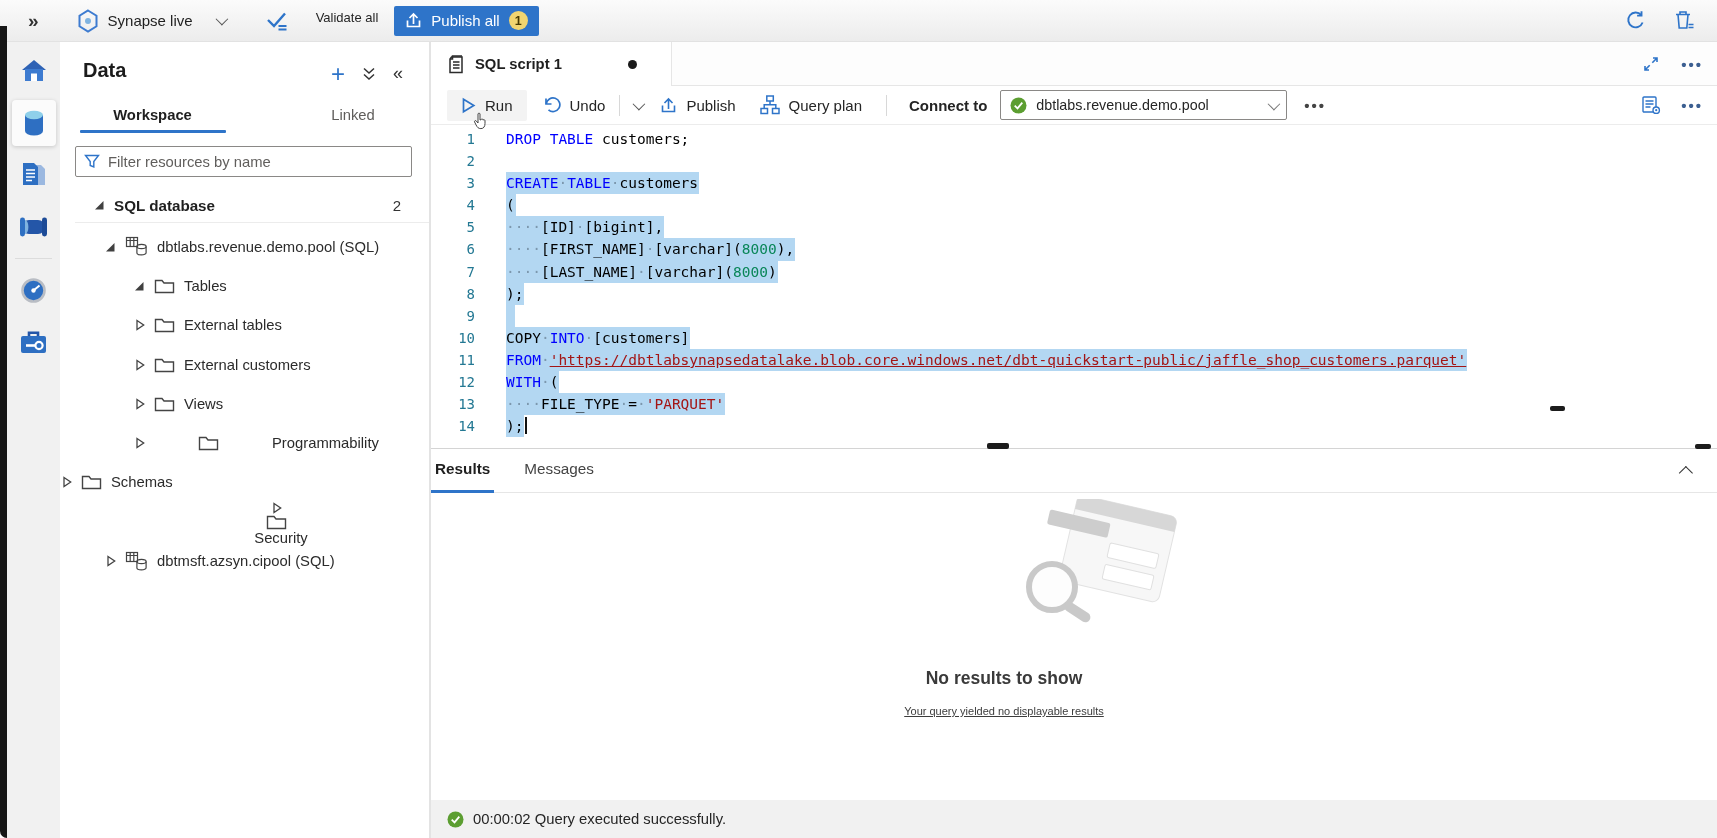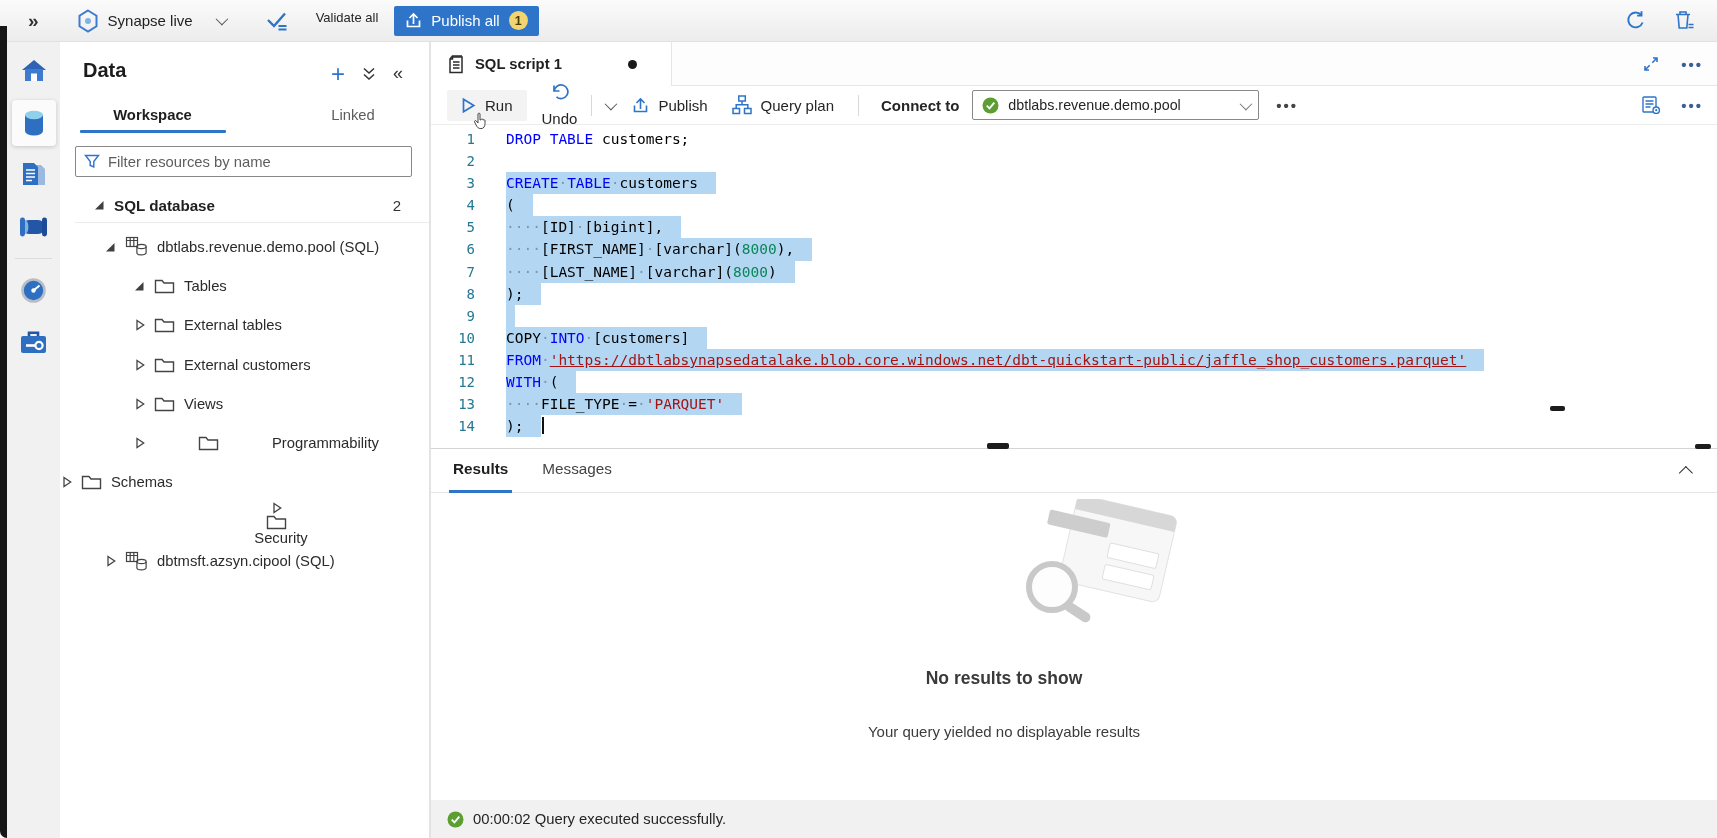--- a/index.html
+++ b/index.html
@@ -78,44 +78,44 @@
   .pool-dd .lbl { font-size:14.3px; color:#252525; white-space:nowrap; }
   .pool-dd .chev { margin-left:auto; border-color:#777; }
   .tb-far { margin-left:auto; display:flex; align-items:center; gap:20px; margin-right:14px; }
 
   
   .editor { position:absolute; top:83px; left:0; right:0; height:323px; background:#fff;
     font-family:"DejaVu Sans Mono", monospace; font-size:14.5px; padding-top:3px; cursor:text; }
   .cl { display:flex; height:22.1px; line-height:22.1px; }
   .ln { width:44px; text-align:right; color:#237893; flex:none; font-size:14px; }
   .lc { margin-left:31px; white-space:pre; color:#000; }
-  .selbg { display:inline-block; height:100%; background:#b3d7f2; padding-right:18px; }
+  .selbg { display:inline-block; height:100%; background:#b3d7f2; padding-right:1px; }
   .selbg.empty { width:9px; padding:0; }
   .tk-kw { color:#0000ff; }
   .tk-num { color:#098658; }
   .tk-str { color:#a31515; }
   .tk-strlink { color:#a31515; text-decoration:underline; }
   .tk-ws { color:#7c97ad; }
   .caret { display:inline-block; width:2px; height:17px; background:#111; vertical-align:-3px; margin-left:1px; }
   .mark { position:absolute; background:#1c1c1c; border-radius:2px; z-index:3; }
 
   .hand-cursor { position:absolute; left:42px; top:70px; z-index:9; pointer-events:none; }
 
   
   .results { position:absolute; top:406px; left:0; right:0; bottom:0; border-top:1px solid #d4d4d4; background:#fff; }
-  .r-tabs { height:44px; display:flex; align-items:center; padding-left:18px; border-bottom:1px solid #e6e6e6; }
+  .r-tabs { height:44px; display:flex; align-items:center; padding-left:0; border-bottom:1px solid #e6e6e6; }
   .r-tab { font-size:15.3px; color:#444; padding:11px 4px 0; height:44px; margin-right:26px; cursor:pointer; position:relative; }
   .r-tab.active { color:#1f1f1f; font-weight:600; }
   .r-tab.active::after { content:""; position:absolute; left:0; right:0; bottom:0; height:3px; background:#2e74c9; }
   .chev-up { width:10px; height:10px; border-left:1.7px solid #333; border-top:1.7px solid #333;
     transform:rotate(45deg) translateY(3px); margin-left:auto; margin-right:24px; cursor:pointer; }
   .r-empty { position:absolute; top:50px; left:0; right:140px; text-align:center; }
   .r-illus { display:inline-block; transform:translateX(92px); }
   .r-title { font-size:17.5px; font-weight:700; color:#3a3a3a; margin-top:30px; }
-  .r-sub { font-size:15px; color:#3c3c3c; margin-top:34px; }
+  .r-sub { font-size:11px; color:#3c3c3c; margin-top:16px;text-decoration:underline; }
   .r-status { position:absolute; bottom:0; left:0; right:0; height:38px; background:#f1f1f1;
     display:flex; align-items:center; gap:9px; padding-left:16px; font-size:14.8px; color:#252525; }
 </style>
 </head>
 <body>
 
 <div class="topbar">
   <span class="tb-expand">»</span>
   <div class="tb-mode">
     <span>
@@ -414,21 +414,21 @@
 
   <div class="toolbar">
     <div class="tool tool-run">
       <span>
         <svg width="15" height="17" viewBox="0 0 15 17">
             <path d="M2.5 2.2 L12.8 8.5 L2.5 14.8 Z" fill="none" stroke="#2e74c9" stroke-width="1.7"></path>
           </svg>
       </span>
       <span>Run</span>
     </div>
-    <div class="tool" style="margin-left:15px;flex-direction:column;">
+    <div class="tool" style="margin-left:15px;">
       <span>
         <svg width="19" height="18" viewBox="0 0 19 18">
             <path d="M4 2.5 V8 H9.5" fill="none" stroke="#2e74c9" stroke-width="1.7"></path>
             <path d="M4.3 8 A6.8 6.8 0 1 1 6.5 13.8" fill="none" stroke="#2e74c9" stroke-width="1.7"></path>
           </svg>
       </span>
       <span>Undo</span>
     </div>
     <div class="tsep" style="margin-left:14px;"></div>
     <span class="chev" style="margin-left:13px;"></span>

